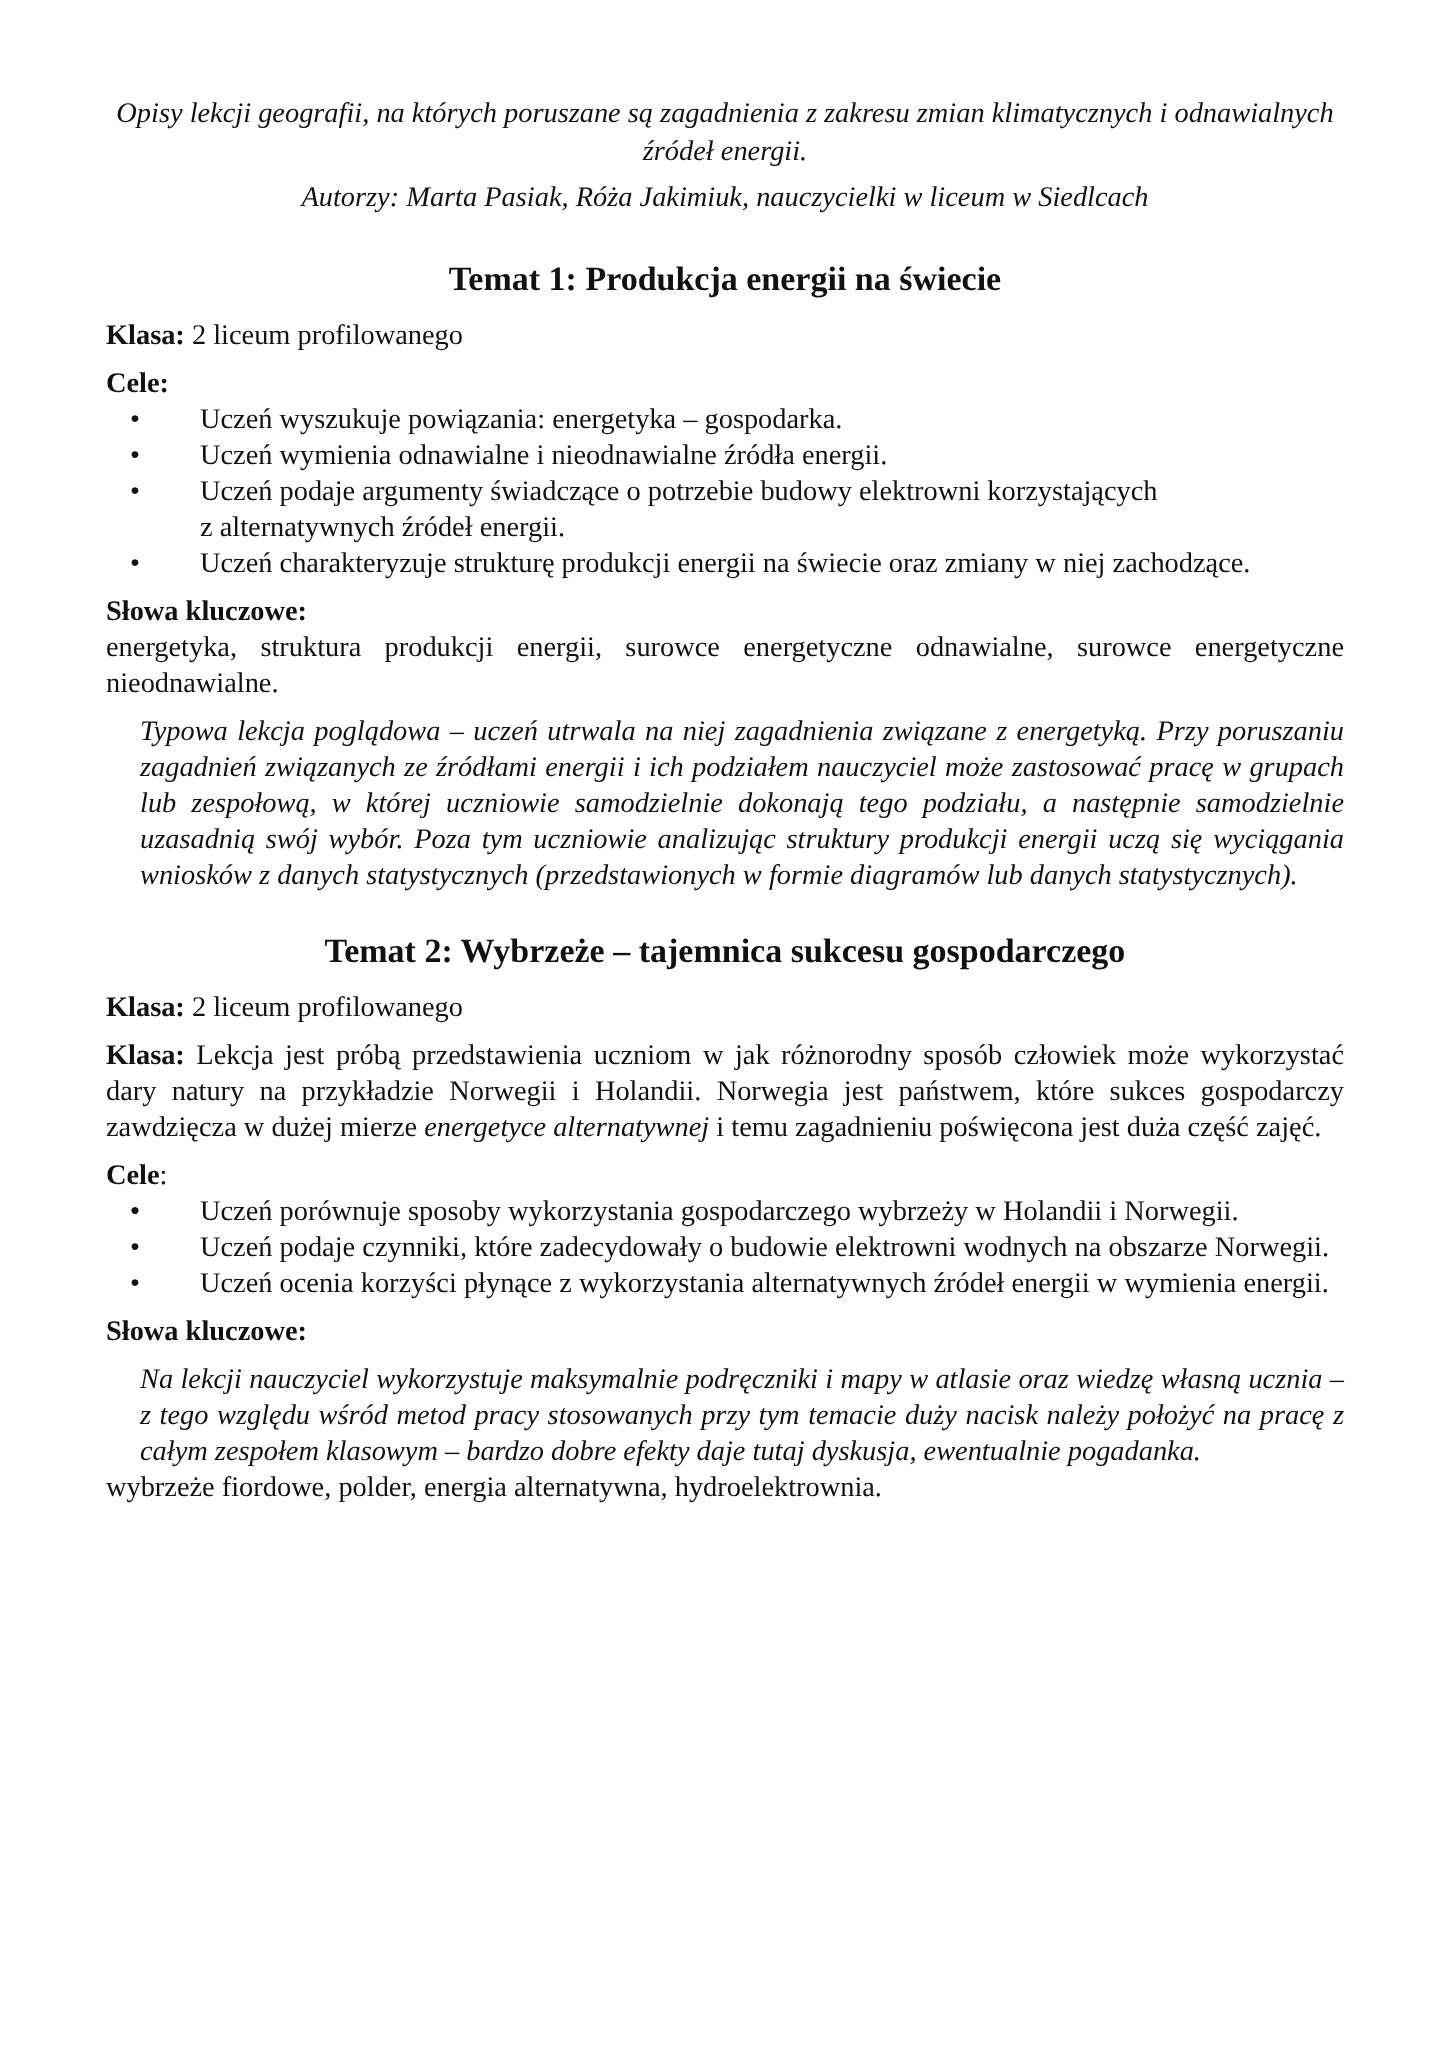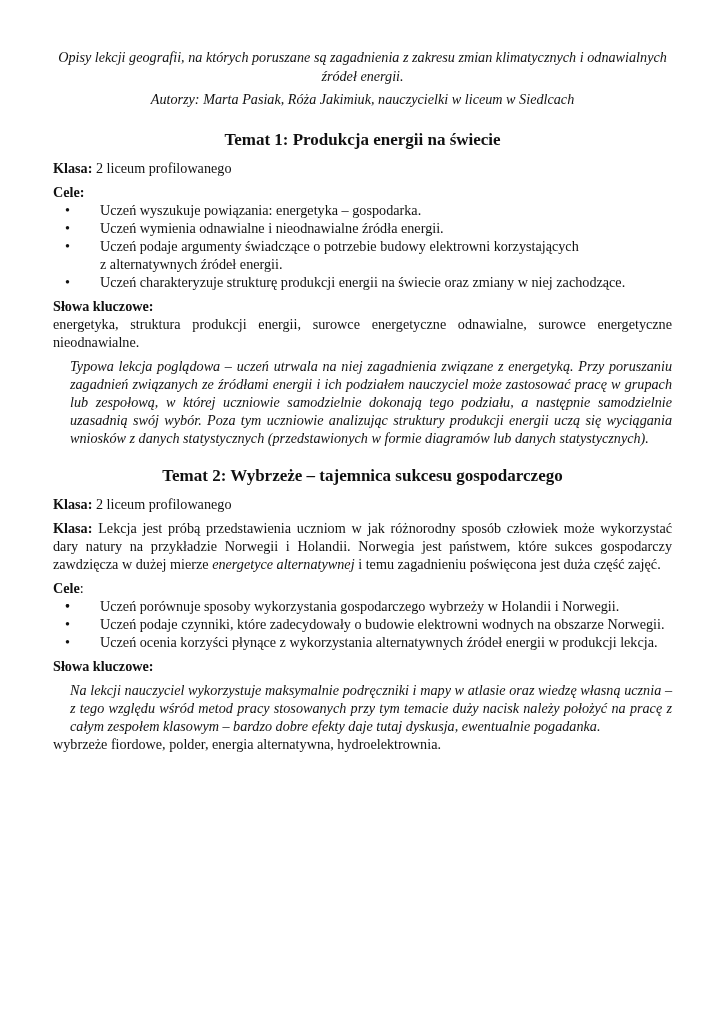--- a/index.html
+++ b/index.html
@@ -57,21 +57,21 @@
 
     <p class="line mt8"><b>Klasa:</b><span> 2 liceum profilowanego</span></p>
 
     <p class="line just mt6"><b>Klasa:</b><span> Lekcja jest próbą przedstawienia uczniom w jak różnorodny sposób człowiek może wykorzystać dary natury na przykładzie Norwegii i Holandii. Norwegia jest państwem, które sukces gospodarczy zawdzięcza w dużej mierze </span><i>energetyce alternatywnej</i><span> i temu zagadnieniu poświęcona jest duża część zajęć.</span></p>
 
     <p class="line mt6"><b>Cele</b><span>:</span></p>
     <ul>
       <li><span class="bullet">•</span></li>
       <li><span class="bullet">•</span><span>Uczeń porównuje sposoby wykorzystania gospodarczego wybrzeży w Holandii i Norwegii.</span></li>
       <li><span class="bullet">•</span><span>Uczeń podaje czynniki, które zadecydowały o budowie elektrowni wodnych na obszarze Norwegii.</span></li>
-      <li><span class="bullet">•</span><span>Uczeń ocenia korzyści płynące z wykorzystania alternatywnych źródeł energii w produkcji lekcja.</span></li>
+      <li><span class="bullet">•</span><span>Uczeń ocenia korzyści płynące z wykorzystania alternatywnych źródeł energii w wymienia energii.</span></li>
     </ul>
 
     <p class="line mt6"><b>Słowa kluczowe:</b></p>
     <p class="line just italic mt6">Na lekcji nauczyciel wykorzystuje maksymalnie podręczniki i mapy w atlasie oraz wiedzę własną ucznia – z tego względu wśród metod pracy stosowanych przy tym temacie duży nacisk należy położyć na pracę z całym zespołem klasowym – bardzo dobre efekty daje tutaj dyskusja, ewentualnie pogadanka.</p>
 
     <p class="line">wybrzeże fiordowe, polder, energia alternatywna, hydroelektrownia.</p>
   </section>
 
 </div>
 

